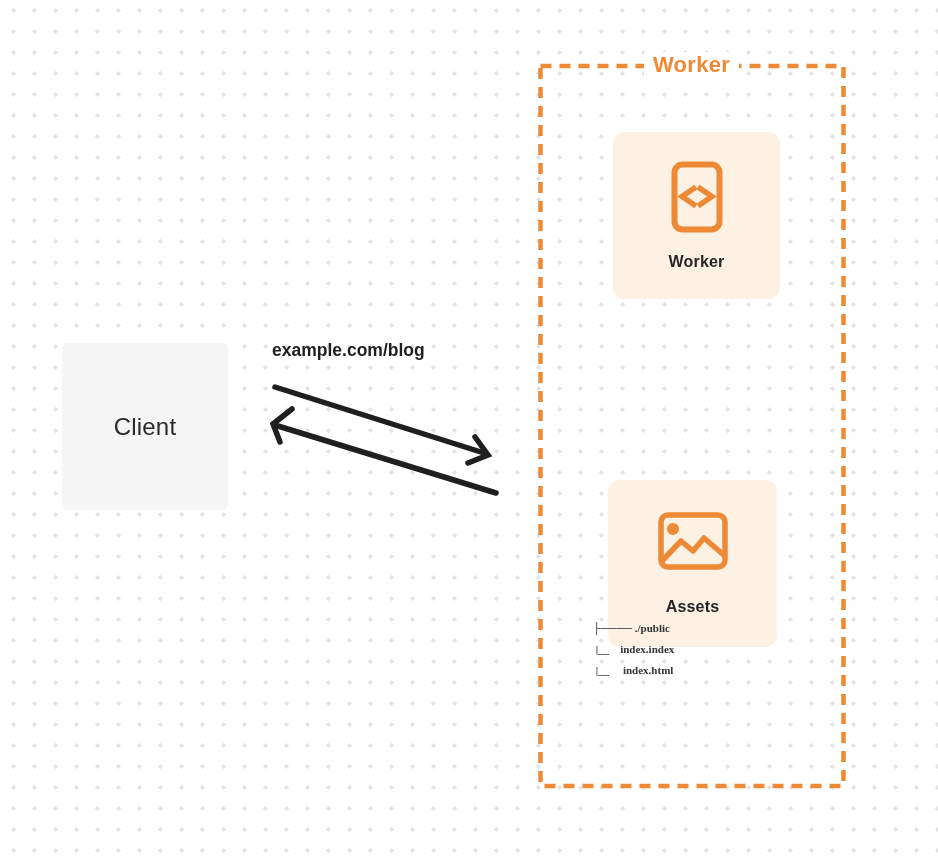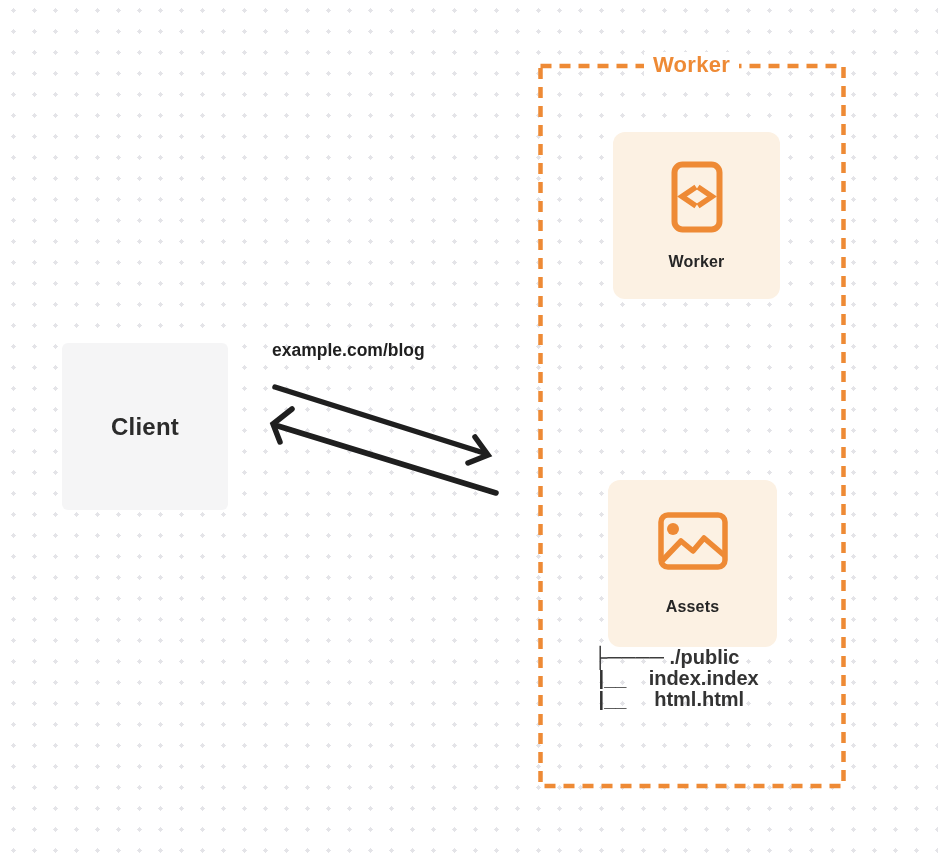--- a/index.html
+++ b/index.html
@@ -18,21 +18,21 @@
   
   .client-box {
     position: absolute;
     left: 62px; top: 343px;
     width: 166px; height: 167px;
     background: #f5f5f6;
     border-radius: 6px;
     display: flex; align-items: center; justify-content: center;
   }
   .client-label {
-    font-size: 24px; font-weight: 700; color: #2b2b2b; letter-spacing: .2px;
+    font-size: 24px; font-weight: 400; color: #2b2b2b; letter-spacing: .2px;
   }
 
   
   .url-label {
     position: absolute;
     left: 272px; top: 340px; width: 200px;
     text-align: left;
     font-size: 17.5px; font-weight: 700; color: #1f1f1f;
   }
 
@@ -75,23 +75,23 @@
     align-items: center; justify-content: center;
   }
   .worker-card { left: 613px; top: 132px; width: 167px; height: 167px; gap: 20px; }
   .assets-card { left: 608px; top: 480px; width: 169px; height: 167px; gap: 28px; }
   .card-label { font-size: 16px; font-weight: 700; color: #262626; letter-spacing: .2px; }
   .icon { display: block; }
 
   
   .file-tree {
     position: absolute;
-    left: 593px; top: 647px;
-    font-family: Liberation Sans, sans-serif;
-    font-size: 20px; font-weight: 600;
+    left: 593px; top: 618px;
+    font-family: Liberation Serif, serif;
+    font-size: 11px; font-weight: 600;
     line-height: 21px;
     color: #333333;
   }
   .tree-line { display: block; white-space: pre; }
 </style>
 </head>
 <body>
 
 <div class="canvas">
 
@@ -131,16 +131,16 @@
       <path d="M3,50 L23,29 L35,39 L46,26 L67,44" fill="none" stroke="#ee8a35" stroke-width="5.5" stroke-linejoin="round"></path>
       <rect x="3" y="3" width="64" height="52" rx="7" fill="none" stroke="#ee8a35" stroke-width="5.5"></rect>
       <circle cx="15" cy="17" r="6" fill="#ee8a35"></circle>
     </svg>
     <span class="card-label">Assets</span>
   </div>
 
   <div class="file-tree">
       <span class="tree-line">├──── ./public</span>
       <span class="tree-line"> |__    index.index</span>
-      <span class="tree-line"> |__     html.html</span>
+      <span class="tree-line"> |__     index.html</span>
     </div>
 
 </div>
 
 </body></html>

